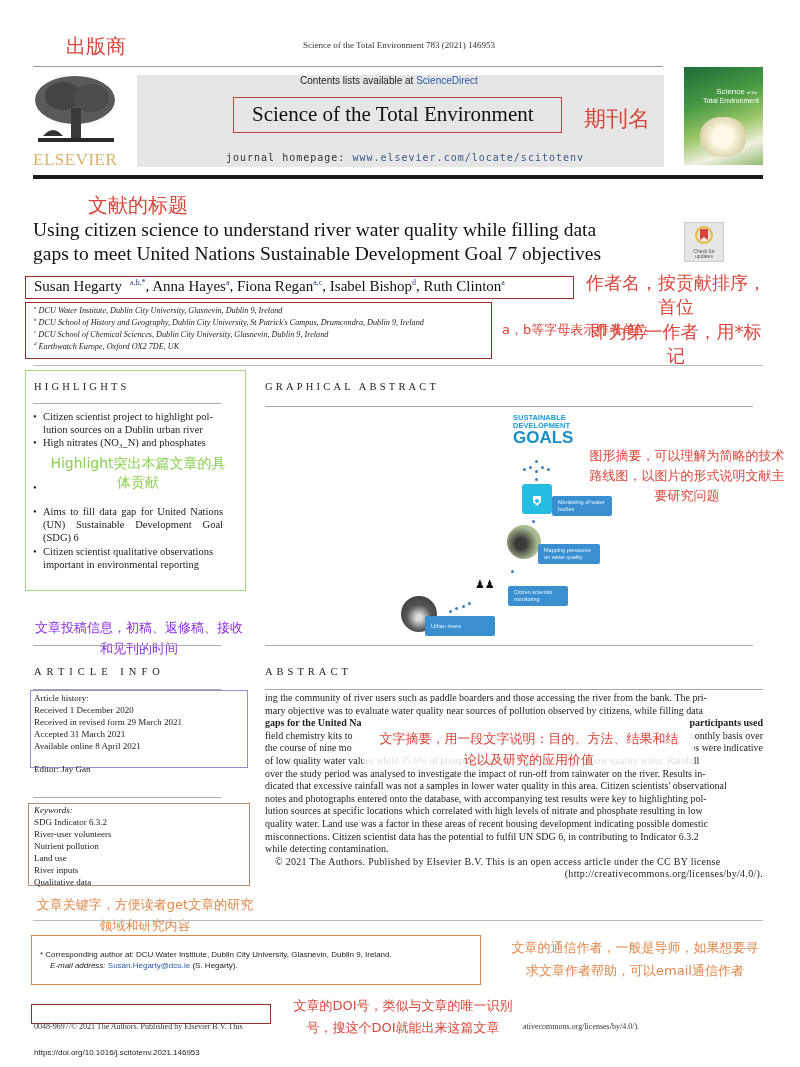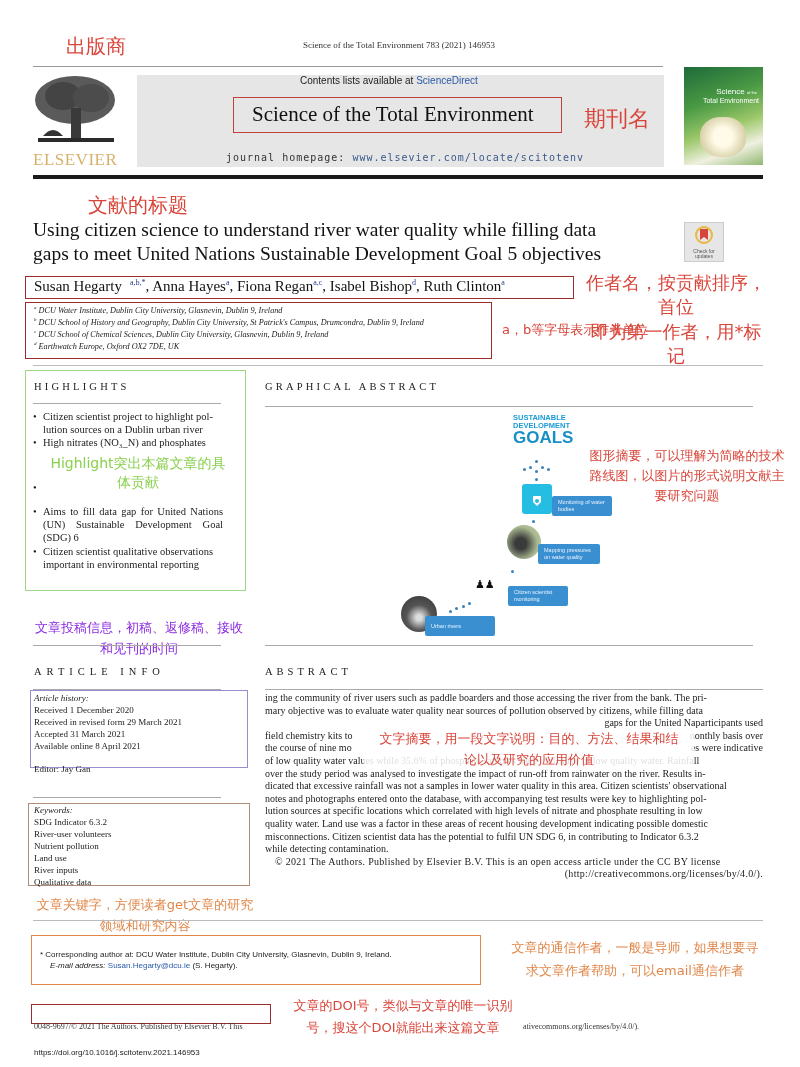--- a/index.html
+++ b/index.html
@@ -62,21 +62,21 @@
   </div>
   <div style="position:absolute;right:4px;top:30px;font-family:'Liberation Sans',sans-serif;font-size:7px;color:#fff;">Total Environment</div>
   <div style="position:absolute;left:16px;top:50px;width:46px;height:40px;border-radius:45%;background:radial-gradient(circle,#fffbe8 30%,#d8d0a8 75%,#b8b890 100%);"></div>
 </div>
 
 <div class="abs" style="left:33px;top:175px;width:730px;height:4px;background:#1a1a1a;"></div>
 
 <div class="note red" style="left:88px;top:192px;font-size:20px;">文献的标题</div>
 <div class="abs" style="left:33px;top:218px;font-family:'Liberation Serif',serif;font-size:19.5px;line-height:24px;color:#111;">
   <div>Using citizen science to understand river water quality while filling data</div>
-  <div>gaps to meet United Nations Sustainable Development Goal 5 objectives</div>
+  <div>gaps to meet United Nations Sustainable Development Goal 7 objectives</div>
 </div>
 <div class="abs" style="left:684px;top:222px;width:38px;height:38px;background:#e6e6e6;border:1px solid #ccc;text-align:center;">
   <svg width="20" height="20" viewBox="0 0 20 20" style="margin-top:2px;">
     <circle cx="10" cy="10" r="8" fill="none" stroke="#e8b83a" stroke-width="2"></circle>
     <path d="M6 4 H14 V15 L10 12 L6 15 Z" fill="#d9453a"></path>
   </svg>
   <div style="font-family:'Liberation Sans',sans-serif;font-size:5px;color:#555;line-height:5px;">
     <div>Check for</div>
     <div>updates</div>
   </div>
@@ -166,21 +166,21 @@
 
 <div class="note purple" style="left:28px;top:617px;width:222px;font-size:13px;line-height:21px;">
   <div>文章投稿信息，初稿、返修稿、接收</div>
   <div>和见刊的时间</div>
 </div>
 <div class="hr" style="left:33px;top:645px;width:188px;background:#aaa;"></div>
 <div class="sec-title" style="left:34px;top:666px;letter-spacing:5px;">ARTICLE INFO</div>
 <div class="hr" style="left:33px;top:689px;width:188px;background:#aaa;"></div>
 <div class="box" style="left:30px;top:690px;width:218px;height:78px;border:1.5px solid #9b8ccf;"></div>
 <div class="abs" style="left:34px;top:692px;font-family:'Liberation Serif',serif;font-size:9px;line-height:12px;color:#222;">
-  <div style="font-style:italic;">Article history:</div>
+  <div style="">Article history:</div>
   <div>Received 1 December 2020</div>
   <div>Received in revised form 29 March 2021</div>
   <div>Accepted 31 March 2021</div>
   <div>Available online 8 April 2021</div>
   <div style="height:11px;"></div>
   <div>Editor: Jay Gan</div>
 </div>
 <div class="hr" style="left:33px;top:797px;width:188px;background:#aaa;"></div>
 <div class="box" style="left:28px;top:803px;width:222px;height:83px;border:1.5px solid #b08c7a;"></div>
 <div class="abs" style="left:34px;top:804px;font-family:'Liberation Serif',serif;font-size:9px;line-height:12px;color:#222;">
@@ -195,21 +195,21 @@
 <div class="note orange" style="left:30px;top:894px;width:230px;font-size:13px;line-height:21px;">
   <div>文章关键字，方便读者get文章的研究</div>
   <div>领域和研究内容</div>
 </div>
 
 <div class="sec-title" style="left:265px;top:666px;letter-spacing:4px;">ABSTRACT</div>
 <div class="hr" style="left:265px;top:689px;width:498px;background:#aaa;"></div>
 <div class="abs abstract-text" style="left:265px;top:692px;width:498px;">
   <div>ing the community of river users such as paddle boarders and those accessing the river from the bank. The pri-</div>
   <div>mary objective was to evaluate water quality near sources of pollution observed by citizens, while filling data</div>
-  <div style="display:flex;justify-content:flex-end;">
+  <div style="display:flex;justify-content:space-between;font-weight:bold;">
       <span>gaps for the United Na</span>
       <span>participants used</span>
     </div>
   <div style="display:flex;justify-content:space-between;">
       <span>field chemistry kits to</span>
       <span>nonthly basis over</span>
     </div>
   <div style="display:flex;justify-content:space-between;">
       <span>the course of nine mo</span>
       <span>es were indicative</span>

